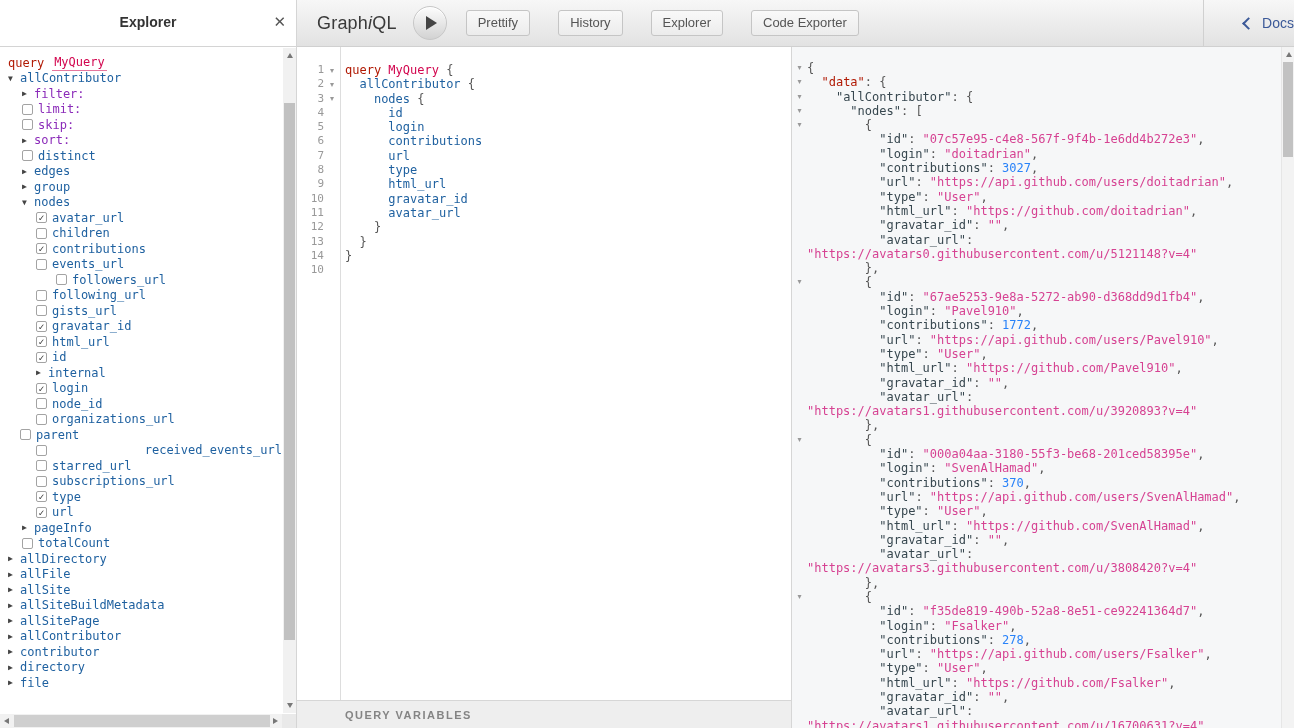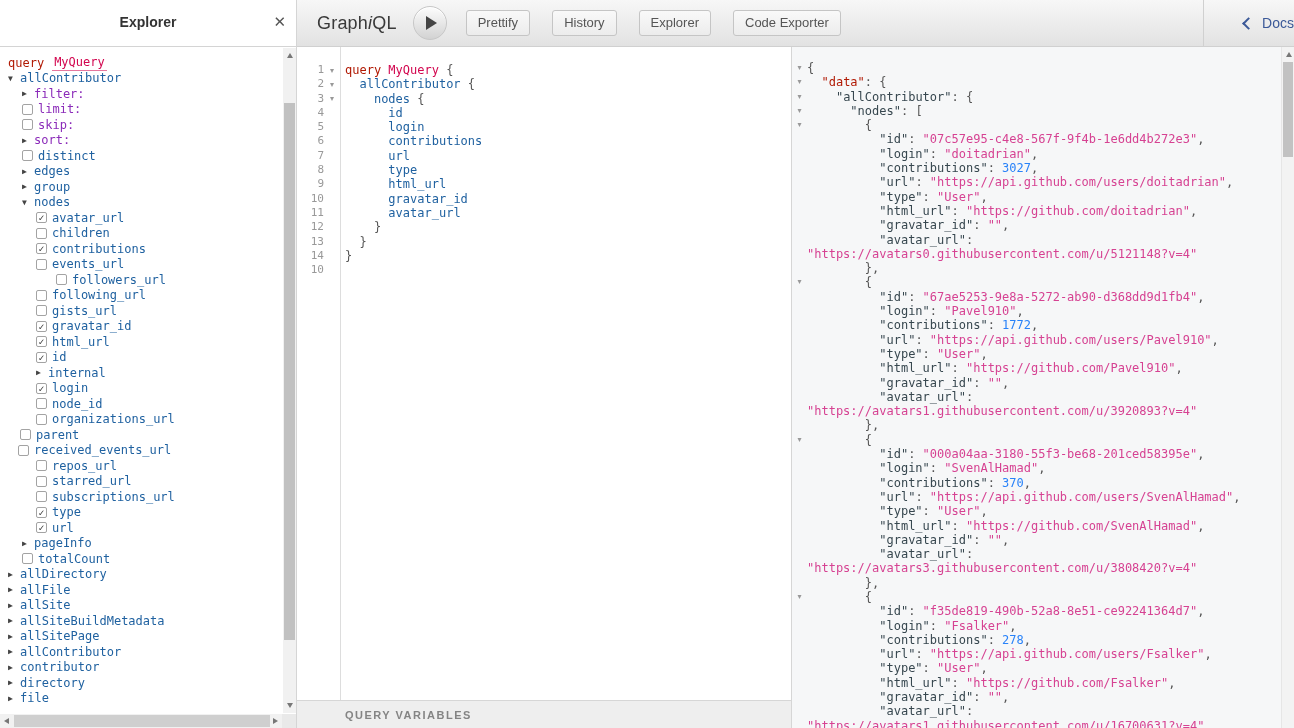--- a/index.html
+++ b/index.html
@@ -51,21 +51,21 @@
   .logo { font-size:18px; color:#3a3a3a; margin-right:16px; letter-spacing:.2px; }
   .logo em { font-style:italic; }
   .execute { width:34px; height:34px; border-radius:17px; border:1px solid #c7c7c7;
              background:linear-gradient(#fdfdfd,#d2d2d2); margin-right:19px;
              display:flex; align-items:center; justify-content:center; cursor:pointer;
              box-shadow:0 1px 0 #fff inset; }
   .play { width:0; height:0; border-left:11px solid #444;
           border-top:7px solid transparent; border-bottom:7px solid transparent; margin-left:3px; }
   .tb-btn { background:linear-gradient(#f9f9f9,#ececec); border:1px solid #c5c5c5;
             border-radius:3px; color:#555; font-size:13px; padding:4px 11px 5px;
-            margin-right:22px; cursor:pointer; font-family:"Liberation Sans",sans-serif; }
+            margin-right:28px; cursor:pointer; font-family:"Liberation Sans",sans-serif; }
   .docs { position:absolute; right:0; top:0; bottom:0; width:91px; border-left:1px solid #d0d0d0;
           display:flex; align-items:center; justify-content:flex-end; cursor:pointer; }
   .chev { width:9px; height:9px; border-left:2px solid #3B5998; border-top:2px solid #3B5998;
           transform:rotate(-45deg); margin-right:9px; margin-left:-4px; }
   .docs-label { color:#3B5998; font-size:14px; }
 
   
   .editor-col { position:absolute; left:297px; top:47px; width:494px; bottom:0; background:#fff; }
   .ed-gutter { position:absolute; left:0; top:0; bottom:28px; width:44px; background:#fff;
                border-right:1px solid #ddd; padding-top:16px; }
@@ -124,22 +124,21 @@
           <div class="tree-row" style="padding-left: 36px;"><span class="cb"></span><span class="fld">following_url</span></div>
           <div class="tree-row" style="padding-left: 36px;"><span class="cb"></span><span class="fld">gists_url</span></div>
           <div class="tree-row" style="padding-left: 36px;"><span class="cb">✓</span><span class="fld">gravatar_id</span></div>
           <div class="tree-row" style="padding-left: 36px;"><span class="cb">✓</span><span class="fld">html_url</span></div>
           <div class="tree-row" style="padding-left: 36px;"><span class="cb">✓</span><span class="fld">id</span></div>
           <div class="tree-row" style="padding-left: 36px;"><span class="arr">▶</span><span class="fld">internal</span></div>
           <div class="tree-row" style="padding-left: 36px;"><span class="cb">✓</span><span class="fld">login</span></div>
           <div class="tree-row" style="padding-left: 36px;"><span class="cb"></span><span class="fld">node_id</span></div>
           <div class="tree-row" style="padding-left: 36px;"><span class="cb"></span><span class="fld">organizations_url</span></div>
           <div class="tree-row" style="padding-left: 20px;"><span class="cb"></span><span class="fld">parent</span></div>
-          <div class="tree-row" style="padding-left: 18px;"><span class="cb"></span><span class="fld">received_events_url</span></div>
-          <div class="tree-row" style="padding-left: 36px;"><span class="cb"></span><span class="fld">repos_url</span></div>
+          <div class="tree-row" style="padding-left: 36px; justify-content: space-between;"><span class="cb"></span><span class="fld">received_events_url</span></div>
           <div class="tree-row" style="padding-left: 36px;"><span class="cb"></span><span class="fld">starred_url</span></div>
           <div class="tree-row" style="padding-left: 36px;"><span class="cb"></span><span class="fld">subscriptions_url</span></div>
           <div class="tree-row" style="padding-left: 36px;"><span class="cb">✓</span><span class="fld">type</span></div>
           <div class="tree-row" style="padding-left: 36px;"><span class="cb">✓</span><span class="fld">url</span></div>
           <div class="tree-row" style="padding-left: 22px;"><span class="arr">▶</span><span class="fld">pageInfo</span></div>
           <div class="tree-row" style="padding-left: 22px;"><span class="cb"></span><span class="fld">totalCount</span></div>
           <div class="tree-row" style="padding-left: 8px;"><span class="arr">▶</span><span class="fld">allDirectory</span></div>
           <div class="tree-row" style="padding-left: 8px;"><span class="arr">▶</span><span class="fld">allFile</span></div>
           <div class="tree-row" style="padding-left: 8px;"><span class="arr">▶</span><span class="fld">allSite</span></div>
           <div class="tree-row" style="padding-left: 8px;"><span class="arr">▶</span><span class="fld">allSiteBuildMetadata</span></div>

